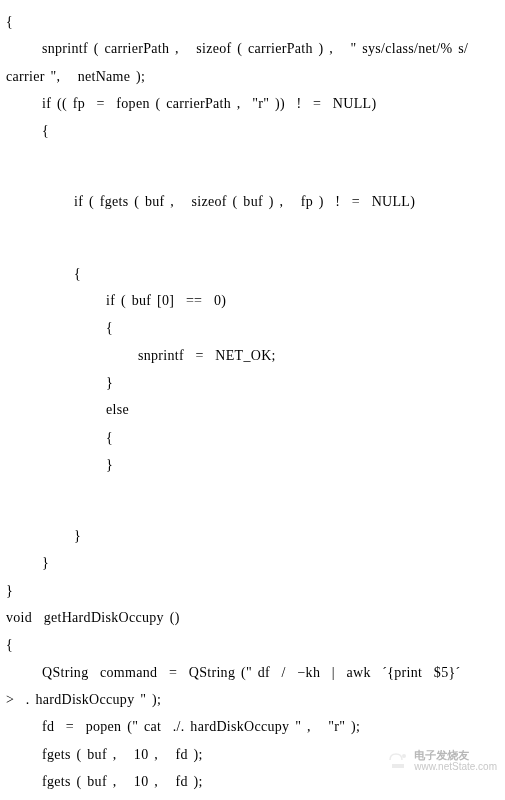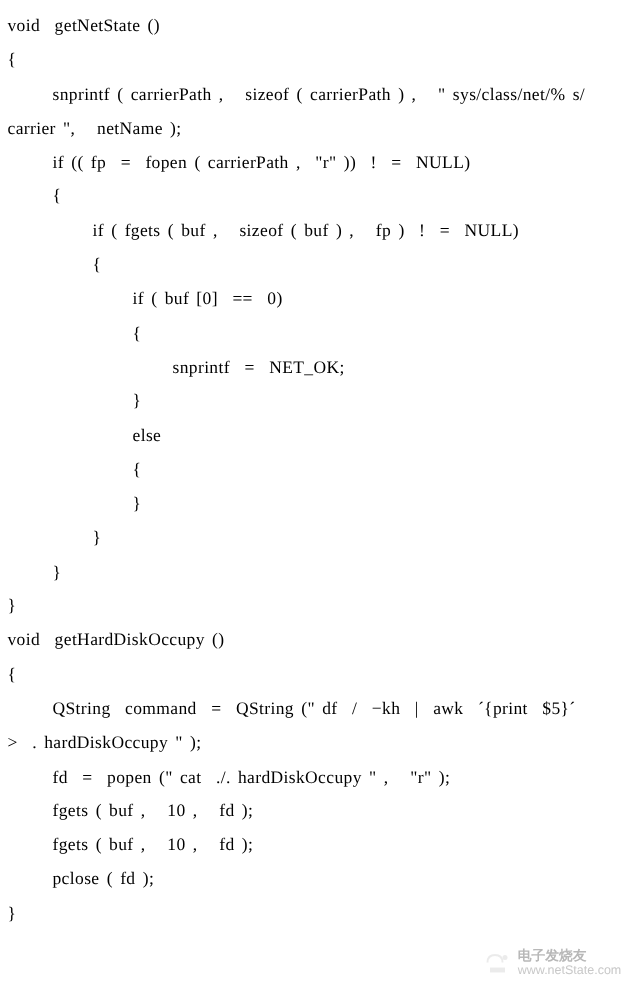--- a/index.html
+++ b/index.html
@@ -18,26 +18,26 @@
       line-height: 1.95;
       overflow: hidden;
       position: relative;
     }
     .code-line {
       white-space: pre;
       letter-spacing: 0.3px;
       word-spacing: 2px;
     }
     .i1 { padding-left: 36px; }
-    .i2 { padding-left: 68px; }
+    .i2 { padding-left: 68px; margin-top: 44px; }
     .i3 { padding-left: 100px; }
     .i4 { padding-left: 132px; }
     .watermark {
       position: absolute;
-      bottom: 18px;
+      bottom: 28px;
       right: 8px;
       font-size: 11px;
       color: #c8c8c8;
       font-family: Arial, sans-serif;
       display: flex;
       align-items: center;
       gap: 4px;
     }
     .watermark-icon {
       width: 24px;
@@ -56,21 +56,20 @@
     }
     .watermark-url {
       font-size: 10px;
       color: #c8c8c8;
     }
   </style>
 </head>
 <body>
 
 <div id="code-container">
-    <div class="code-line ">void  getNetState ()</div>
     <div class="code-line ">{</div>
     <div class="code-line i1">snprintf ( carrierPath ,   sizeof ( carrierPath ) ,   " sys/class/net/% s/</div>
     <div class="code-line ">carrier ",   netName );</div>
     <div class="code-line i1">if (( fp  =  fopen ( carrierPath ,  "r" ))  !  =  NULL)</div>
     <div class="code-line i1">{</div>
     <div class="code-line i2">if ( fgets ( buf ,   sizeof ( buf ) ,   fp )  !  =  NULL)</div>
     <div class="code-line i2">{</div>
     <div class="code-line i3">if ( buf [0]  ==  0)</div>
     <div class="code-line i3">{</div>
     <div class="code-line i4">snprintf  =  NET_OK;</div>

